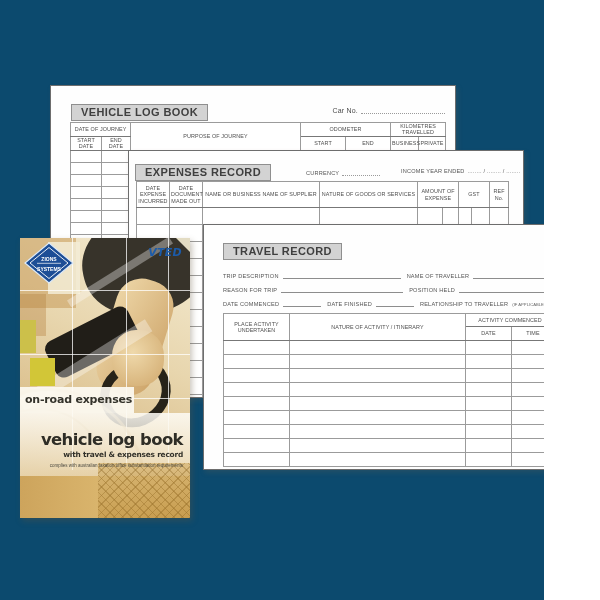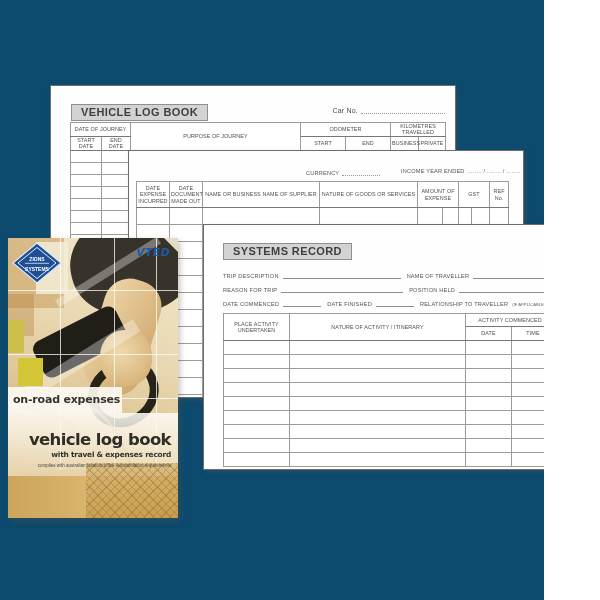--- a/index.html
+++ b/index.html
@@ -35,21 +35,21 @@
   .carno{position:absolute;right:10px;top:20px;display:flex;align-items:flex-end;}
   .carno .lbl{font-size:7px;color:#4a4a4a;margin-right:3px;}
 
   .exp-head{position:absolute;top:17px;display:flex;align-items:flex-end;}
   .frow{position:absolute;left:19px;right:11px;display:flex;align-items:flex-end;height:12px;}
   .frow .lbl{margin-right:4px;}
   .frow .lbl.second{margin-left:6px;}
   .suffix{font-size:4.2px;color:#666;margin-right:3px;}
 
   
-  #cover{position:absolute;left:8px;top:238px;width:170px;height:280px;z-index:4;overflow:hidden;
+  #cover{position:absolute;left:20px;top:238px;width:170px;height:280px;z-index:4;overflow:hidden;
          background:linear-gradient(165deg,#ecdfc0 0%,#ddc293 38%,#cfa866 100%);
          box-shadow:2px 3px 6px rgba(100,85,60,.35);}
   .cv{position:absolute;}
   .photo-base{left:0;top:0;width:170px;height:232px;
       background:linear-gradient(205deg,#f4ebd2 0%,#e8d6ae 45%,#d3b177 100%);}
   .blk1{left:0;top:0;width:56px;height:70px;background:#c69a59;opacity:.55;}
   .blk2{left:28px;top:4px;width:32px;height:52px;background:#f3ecd6;opacity:.85;}
   .blk3{left:0;top:56px;width:26px;height:42px;background:#b5823f;opacity:.38;}
   .sleeve{left:62px;top:-28px;width:128px;height:104px;background:#37332a;border-radius:48%;
           transform:rotate(-14deg);}
@@ -275,20 +275,21 @@
             <td></td>
             <td></td>
             <td></td>
             <td></td>
         </tr>
         </tbody>
     </table>
   </div>
 
   <div class="page" id="page-expenses">
+    <div class="ftitle" style="left:6px;top:13px;">EXPENSES RECORD</div>
     <div class="exp-head" style="left:177px;">
       <span class="lbl">CURRENCY</span>
       <span class="dotline" style="width:38px;margin-left:3px;"></span>
     </div>
     <div class="exp-head" style="left:272px;">
       <span class="lbl">INCOME YEAR ENDED</span>
       <span class="lbl" style="margin-left:3px;">........ / ........ / ........</span>
     </div>
     <table class="form" style="left:7px;top:30px;width:372px;">
       <colgroup>
@@ -444,21 +445,21 @@
             <td></td>
             <td></td>
             <td></td>
             <td></td>
         </tr>
         </tbody>
     </table>
   </div>
 
   <div class="page" id="page-travel">
-    <div class="ftitle" style="left:19px;top:18px;">SYSTEMS RECORD</div>
+    <div class="ftitle" style="left:19px;top:18px;">TRAVEL RECORD</div>
 
     <div class="frow" style="top:42px;">
       <span class="lbl">TRIP DESCRIPTION</span>
       <span class="solline" style="width:118px;"></span>
       <span class="lbl second">NAME OF TRAVELLER</span>
       <span class="solline" style="flex:1;"></span>
     </div>
     <div class="frow" style="top:56px;">
       <span class="lbl">REASON FOR TRIP</span>
       <span class="solline" style="width:122px;"></span>

